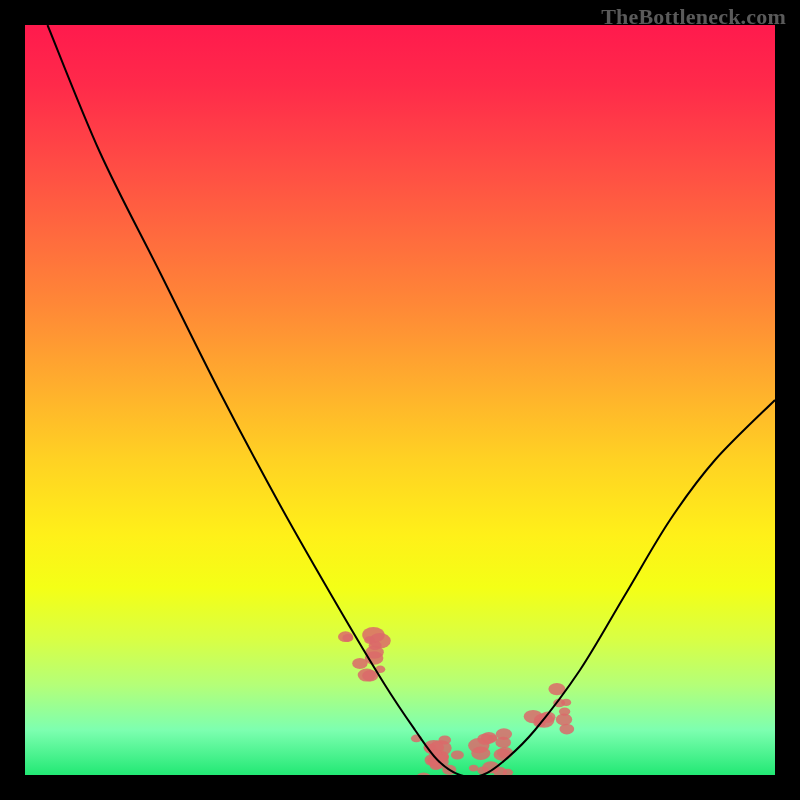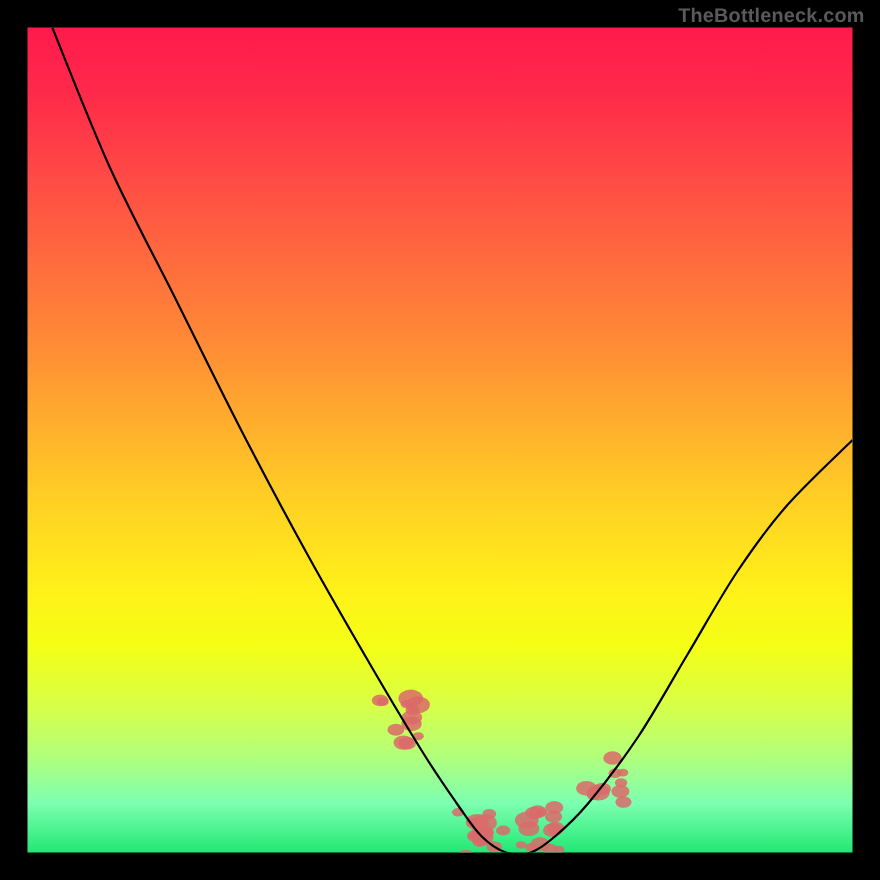--- a/index.html
+++ b/index.html
@@ -28,22 +28,22 @@
       #f4ff16 75%,
       #d8ff45 82%,
       #b4ff78 88%,
       #7dffb0 94%,
       #22e874 100%);
   }
   .watermark {
     position: absolute;
     top: 4px;
     right: 14px;
-    font-family: Liberation Sans, sans-serif;
-    font-size: 18px;
+    font-family: Liberation Serif, serif;
+    font-size: 22px;
     font-weight: 700;
     color: #5a5a5a;
     letter-spacing: 0.2px;
     user-select: none;
   }
   svg.curve {
     position: absolute;
     left: 0; top: 0;
     width: 750px; height: 750px;
     pointer-events: none;

